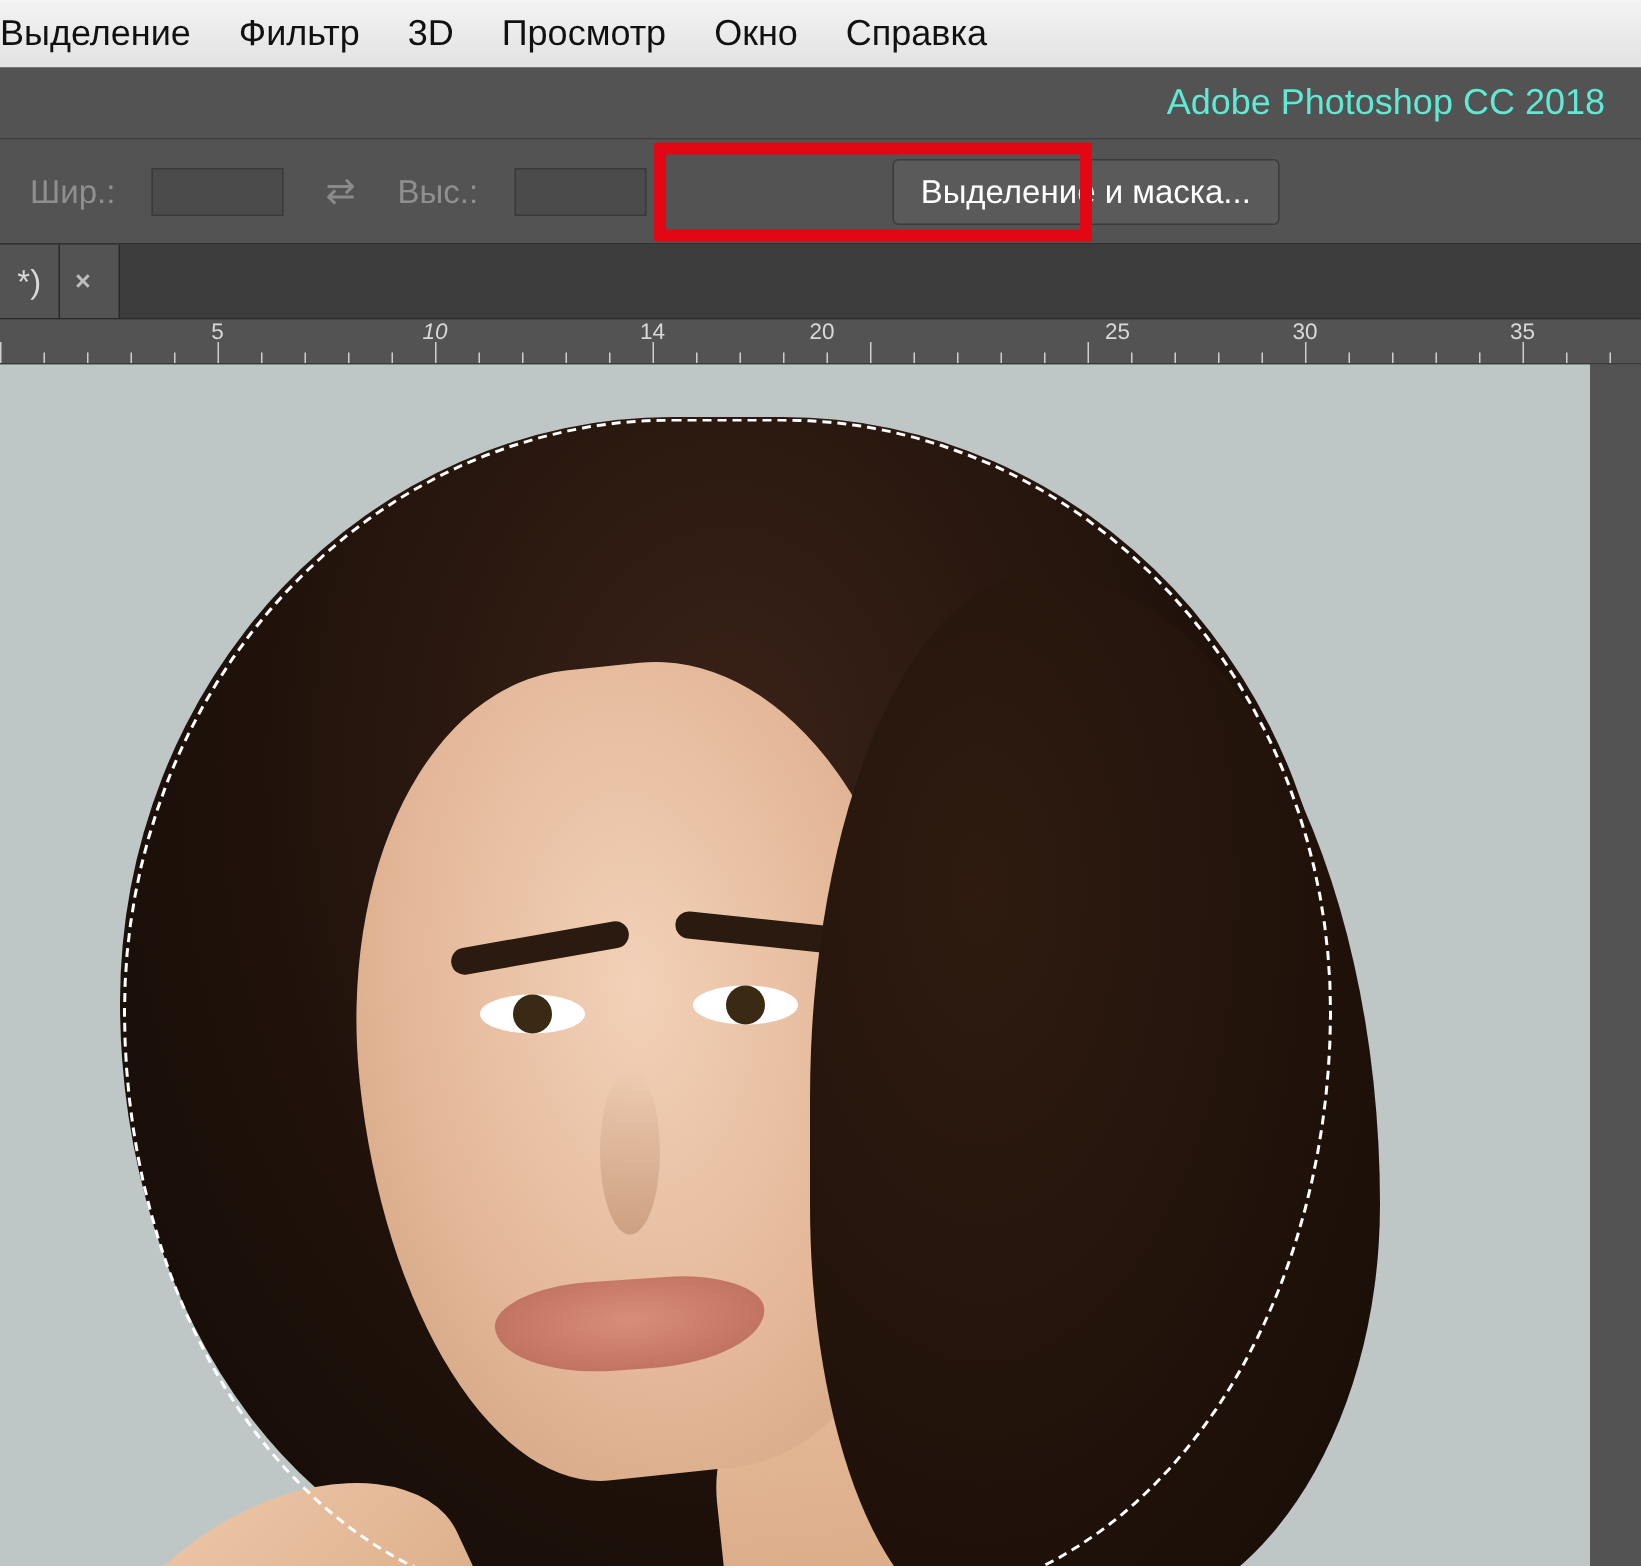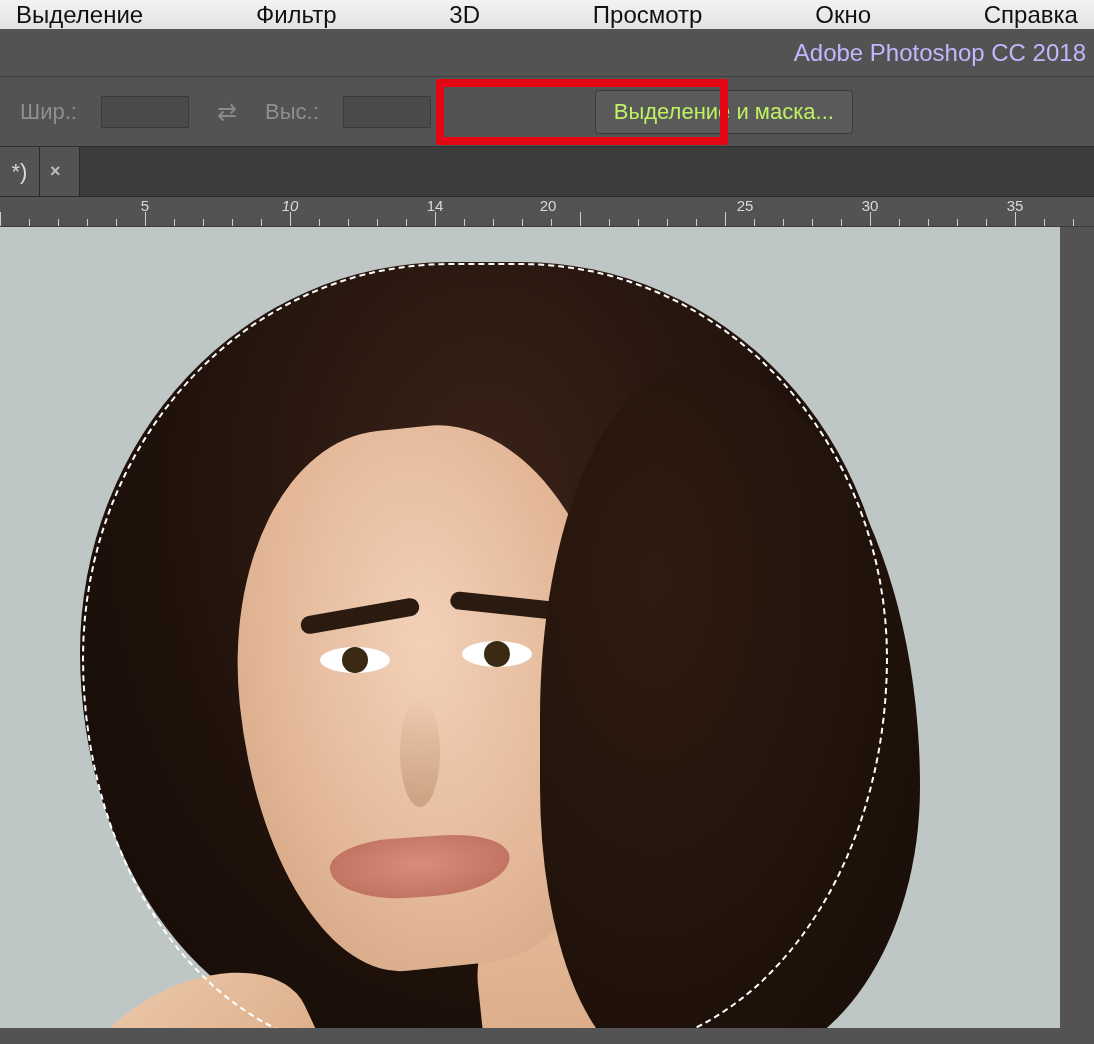--- a/index.html
+++ b/index.html
@@ -1,27 +1,27 @@
 <!DOCTYPE html>
 <html><head>
 <meta charset="utf-8">
 <style>
   * { margin:0; padding:0; box-sizing:border-box; font-family: Arial, Helvetica, sans-serif; }
   html,body { width:1094px; height:1044px; overflow:hidden; background:#535353; }
   
   .menubar {
-    height:29px; background:linear-gradient(#f3f3f3,#e2e2e2);
-    display:flex; align-items:center; padding:0 16px; gap:32px;
-    font-size:24px; color:#111;justify-content:space-between;
+    height:45px; background:linear-gradient(#f3f3f3,#e2e2e2);
+    display:flex; align-items:center; padding:0 0; gap:32px;
+    font-size:24px; color:#111;
   }
   .menubar span { cursor:default; }
   
   .titlebar {
     height:48px; background:#535353; display:flex; align-items:center; justify-content:flex-end;
-    padding-right:8px; color:#c4b5fd; font-size:24px;
+    padding-right:24px; color:#5eead4; font-size:24px;
     border-bottom:1px solid #3d3d3d;
   }
   
   .options {
     height:70px; background:#535353; display:flex; align-items:center; gap:24px;
     padding:0 20px; position:relative;
     border-bottom:1px solid #2f2f2f;
   }
   .opt-label { color:#8f8f8f; font-size:22px; }
   .opt-input {
@@ -32,21 +32,21 @@
   }
   .highlight-box {
     position:absolute; left:436px; top:2px;
     width:292px; height:66px; border:8px solid #e30613; border-radius:2px;
     pointer-events:none;
   }
   .sel-mask-btn {
     margin-left:140px;
     height:44px; padding:0 18px;
     background:#5a5a5a; border:1px solid #3b3b3b; border-radius:4px;
-    color:#bef264; font-size:22px; display:flex; align-items:center;
+    color:#ffffff; font-size:22px; display:flex; align-items:center;
     cursor:pointer;
   }
   
   .tabbar {
     height:50px; background:#3c3c3c; display:flex; align-items:center;
     color:#d8d8d8; font-size:22px;
     border-bottom:1px solid #2a2a2a;
   }
   .tab0 {
     width:40px; height:100%; background:#535353; display:flex; align-items:center; justify-content:center;

